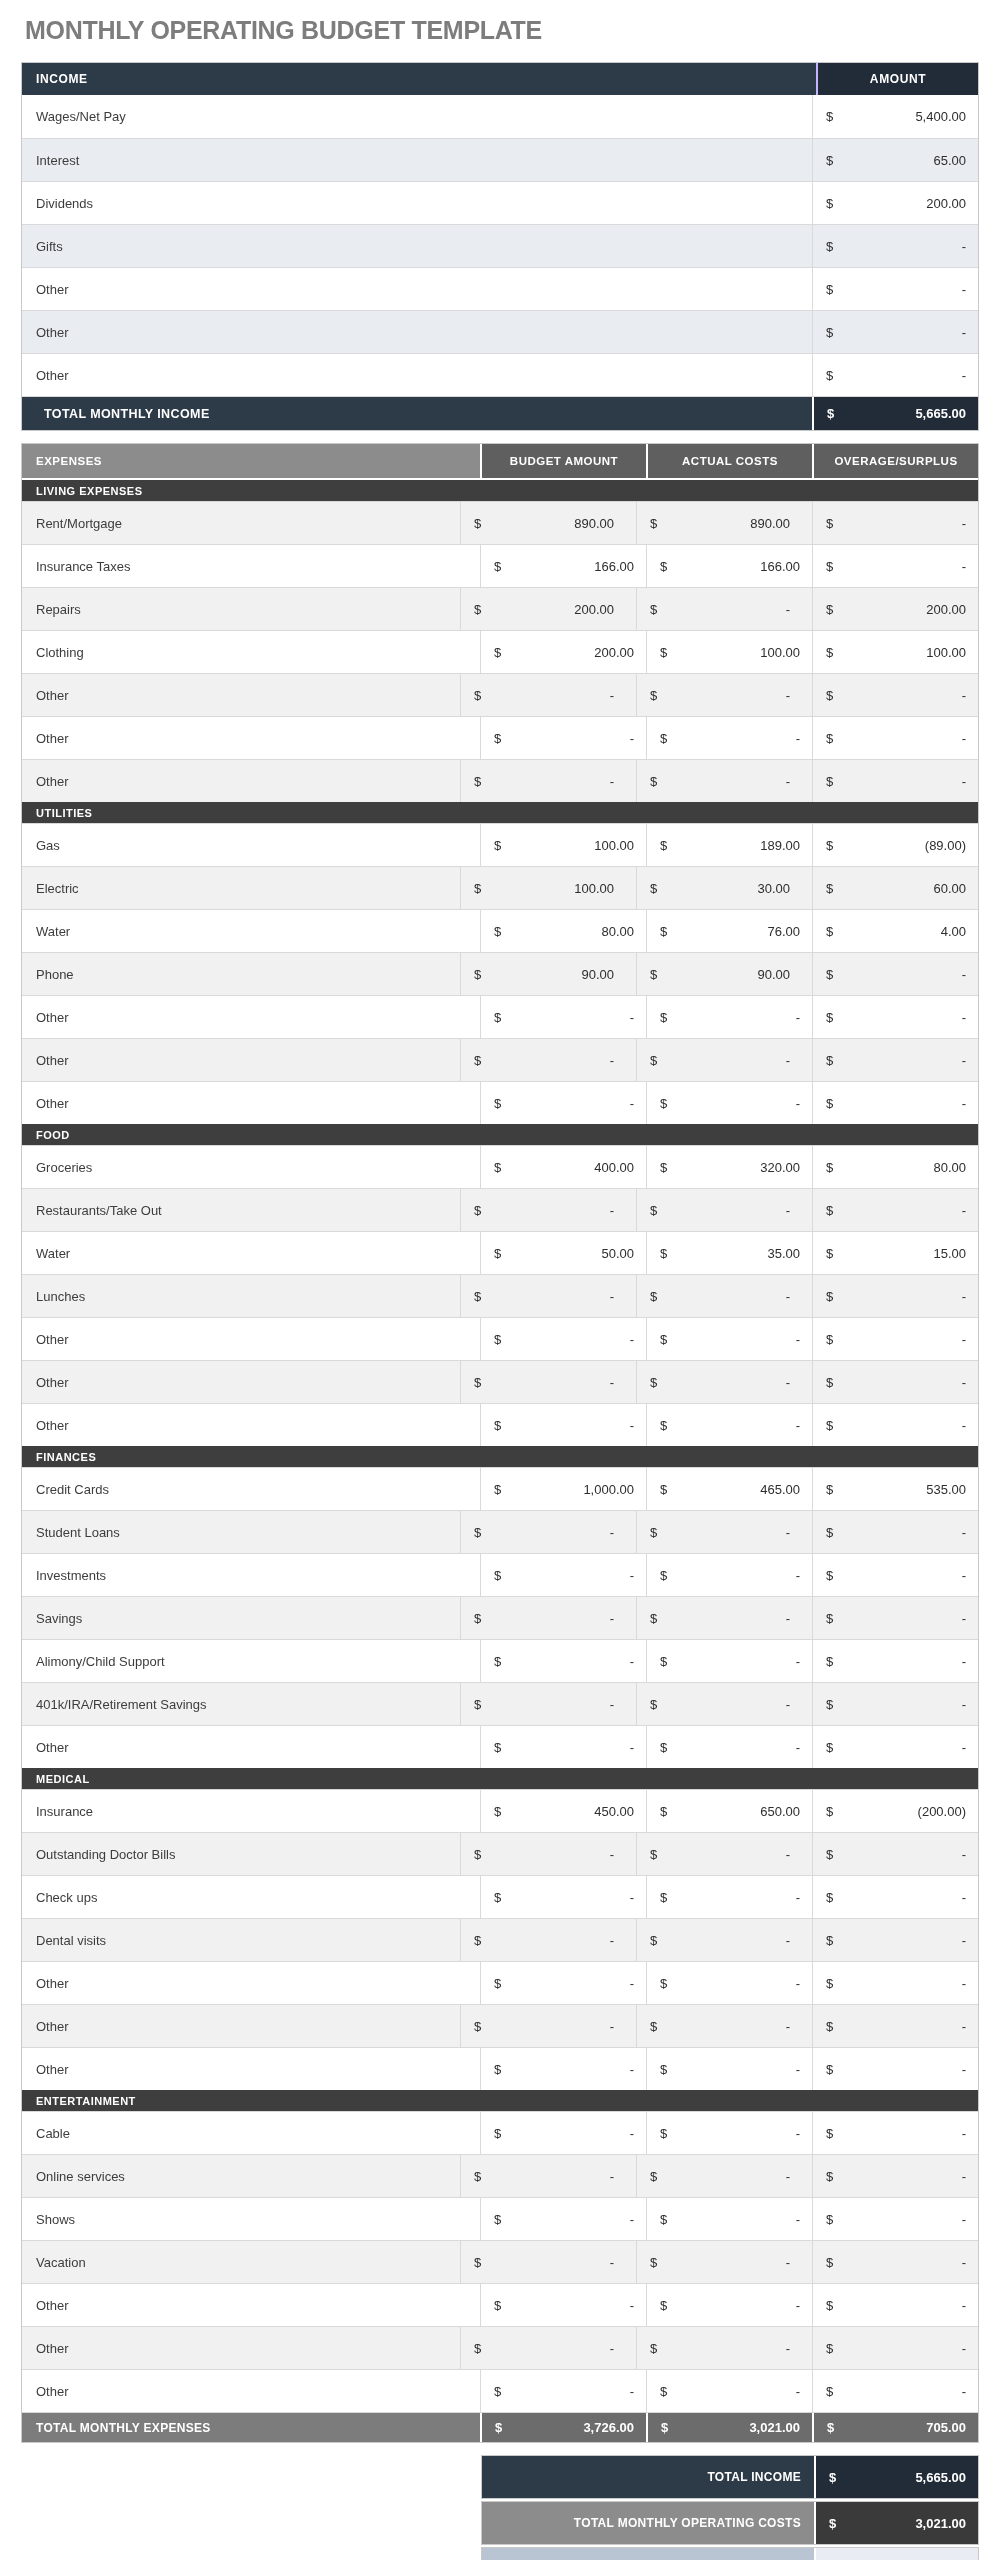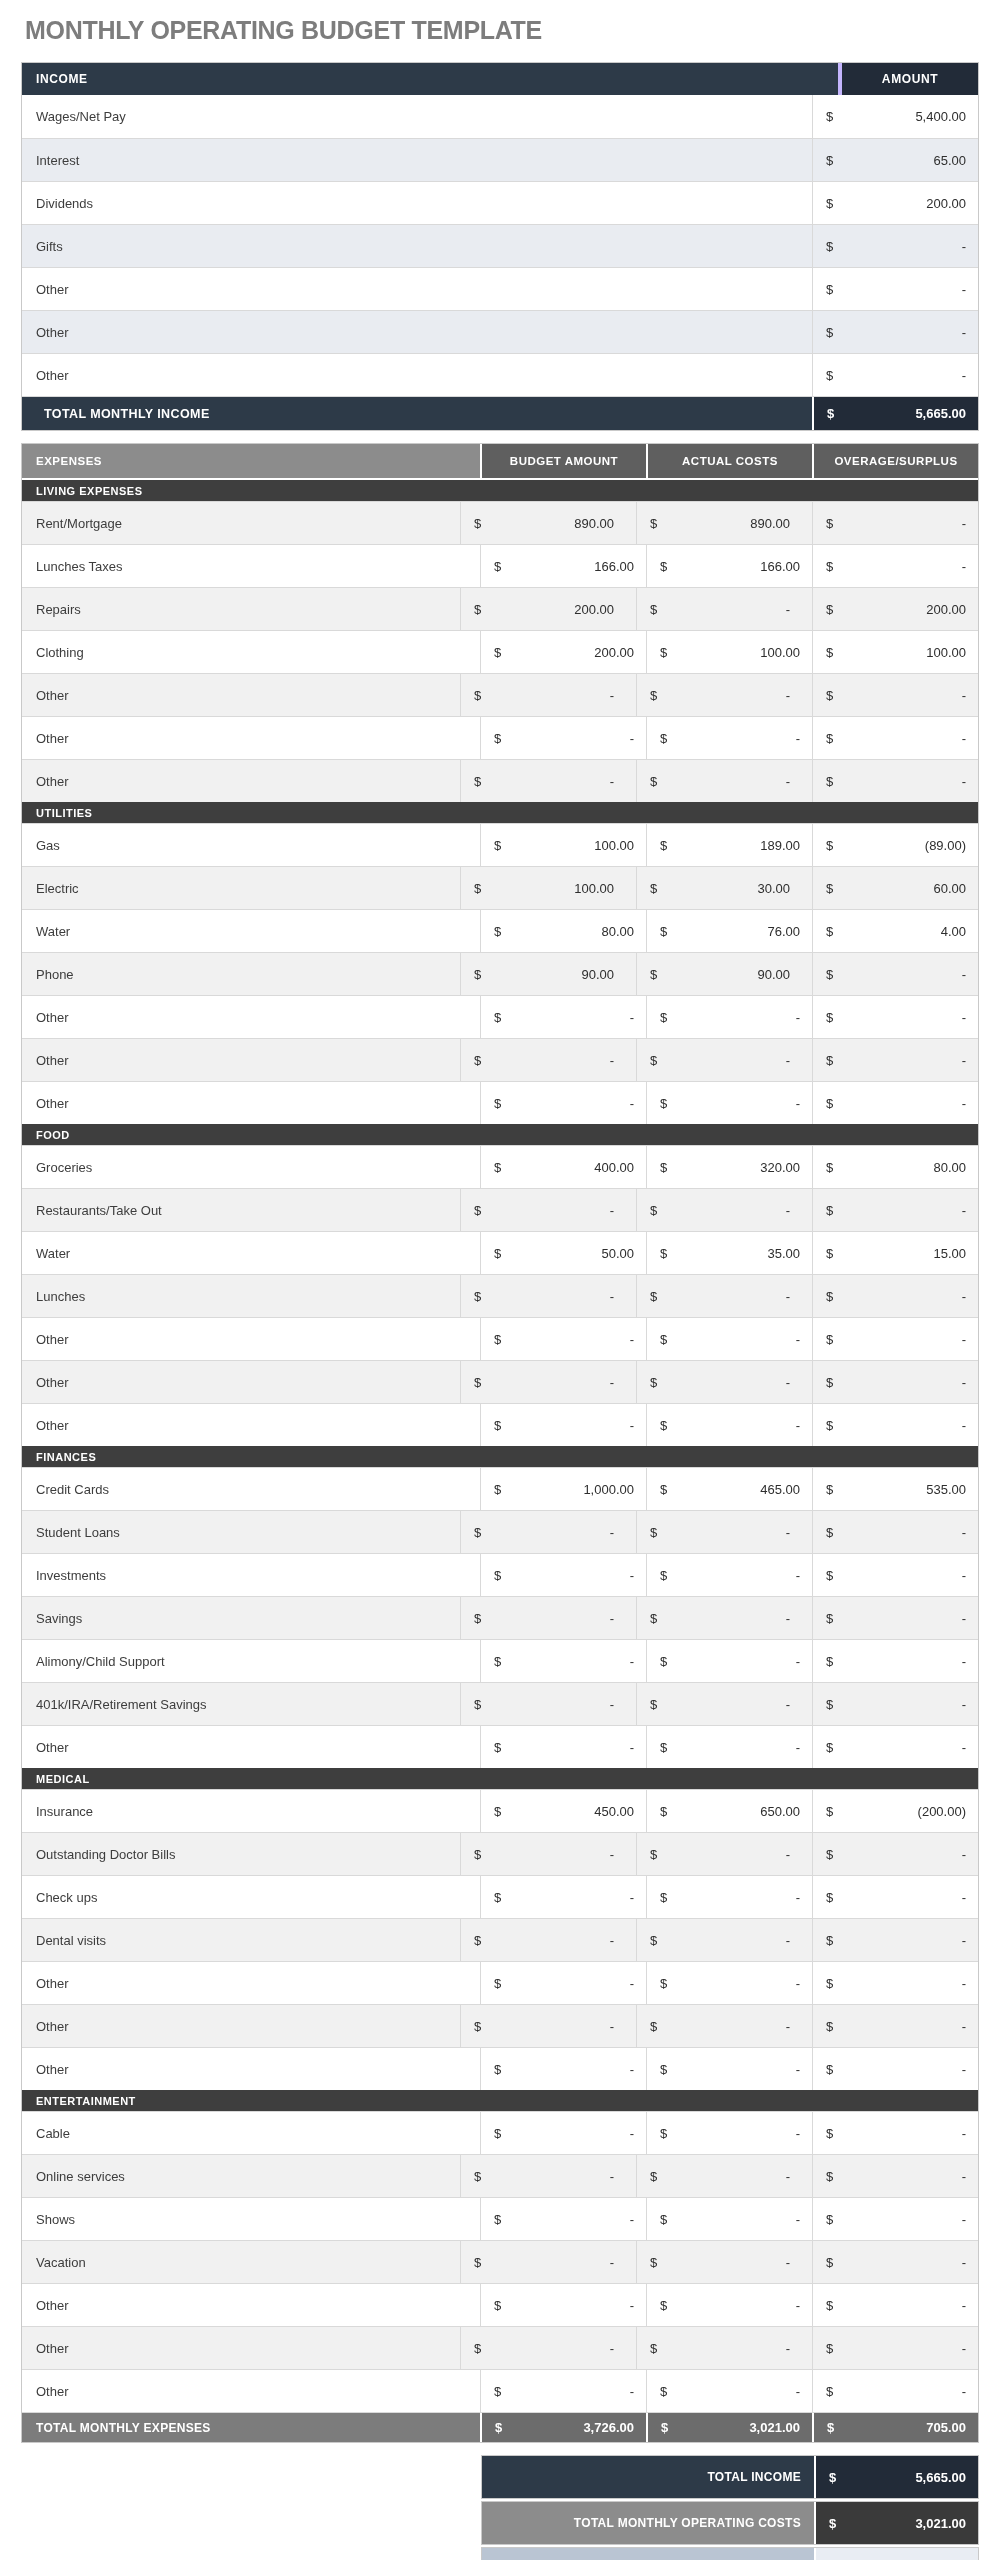--- a/index.html
+++ b/index.html
@@ -15,21 +15,21 @@
   html,body{margin:0;padding:0;background:#ffffff;}
   body{width:1008px;height:2560px;font-family:"Liberation Sans",sans-serif;overflow:hidden;}
   .page{padding-top:16px;}
   .title{margin:0 0 17px 25px;font-size:25px;font-weight:700;letter-spacing:-0.3px;color:var(--title);}
   .table{margin-left:21px;width:958px;border:1px solid var(--border);}
   .flexrow{display:flex;align-items:stretch;}
   
   .inc-header{height:32px;}
   .inc-header .hcell{background:var(--navy);color:#fff;font-size:12px;font-weight:700;letter-spacing:0.6px;display:flex;align-items:center;}
   .inc-header .hlabel{flex:1;padding-left:14px;}
-  .inc-header .hamount{width:140px;background:var(--navy-dark);justify-content:center;border-left:4px solid #c4b5fd;}
+  .inc-header .hamount{width:162px;background:var(--navy-dark);justify-content:center;border-left:2px solid #c4b5fd;}
   .row{height:43px;background:#fff;border-top:1px solid var(--row-line);}
   .row:first-child{border-top:none;justify-content:flex-end;}
   .row .label{flex:1;display:flex;align-items:center;padding-left:14px;font-size:13px;color:var(--text);}
   .cell.money{display:flex;align-items:center;justify-content:space-between;width:166px;padding:0 12px 0 13px;font-size:13px;color:var(--money);border-left:1px solid var(--row-line);}
   .row.shaded-inc{background:var(--stripe-inc);}
   .row.shaded-exp{background:var(--stripe-exp);gap:10px;}
   .total-row{height:34px;border-top:1px solid var(--row-line);}
   .total-row .label{flex:1;display:flex;align-items:center;padding-left:22px;font-size:12.5px;font-weight:700;letter-spacing:0.4px;color:#fff;background:var(--navy);}
   .total-row .cell.money{background:var(--navy-dark);color:#fff;font-weight:700;border-left:2px solid #fff;}
   
@@ -144,21 +144,21 @@
           <div class="cell money">
             <span class="cur">$</span>
             <span class="val">890.00</span>
           </div>
           <div class="cell money">
             <span class="cur">$</span>
             <span class="val">-</span>
           </div>
         </div>
         <div class="flexrow row">
-          <div class="cell label">Lunches Taxes</div>
+          <div class="cell label">Insurance Taxes</div>
           <div class="cell money">
             <span class="cur">$</span>
             <span class="val">166.00</span>
           </div>
           <div class="cell money">
             <span class="cur">$</span>
             <span class="val">166.00</span>
           </div>
           <div class="cell money">
             <span class="cur">$</span>

